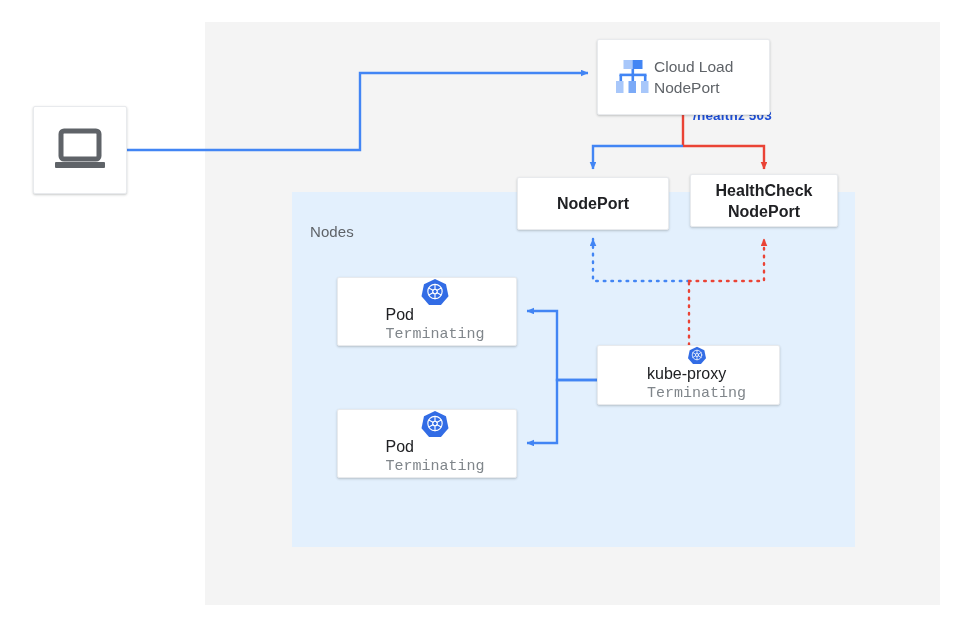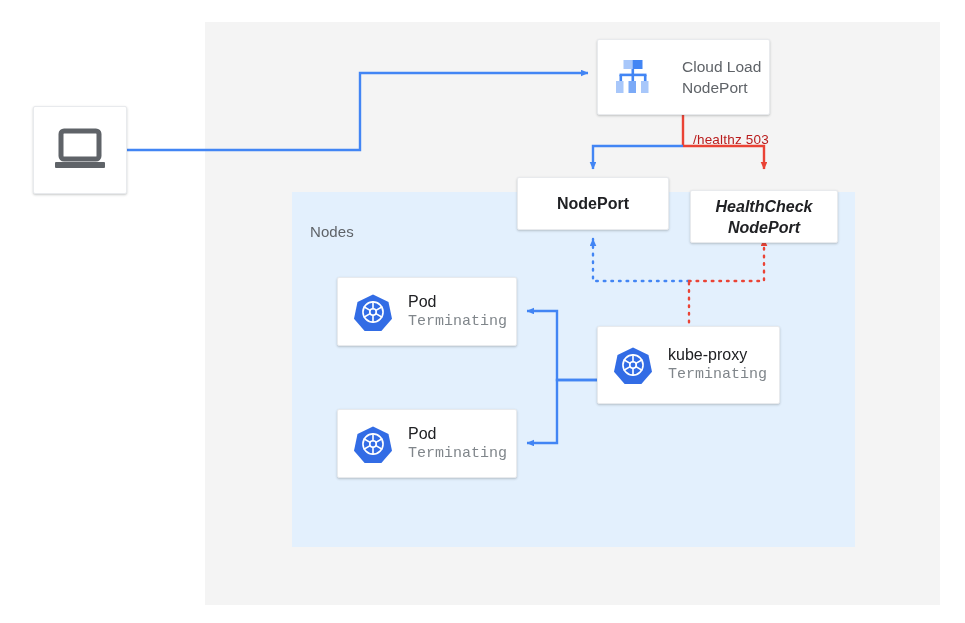--- a/index.html
+++ b/index.html
@@ -68,51 +68,51 @@
     justify-content: center;
   }
 
   
   .card-clb {
     left: 597px;
     top: 39px;
     width: 173px;
     height: 76px;
     padding-left: 14px;
-    gap: 28px;
+    gap: 0;
   }
   .clb-text {
     font-size: 15.5px;
     color: #5f6368;
     line-height: 21px;
   }
   .clb-text .l2 { display: block; }
 
   
   .card-plain {
     justify-content: center;
     text-align: center;
   }
   .card-plain .lbl {
     font-size: 16px;
     font-weight: bold;
     color: #202124;
     line-height: 21px;
   }
   .card-nodeport    { left: 517px; top: 177px; width: 152px; height: 53px; }
-  .card-hcnodeport  { left: 690px; top: 190px; width: 148px; height: 53px; font-style: italic; }
+  .card-hcnodeport  { left: 690px; top: 174px; width: 148px; height: 53px; }
 
   
   .card-k8s {
     padding-left: 16px;
-    gap: 16px;
+    flex-direction: column;
   }
   .card-pod1 { left: 337px; top: 277px; width: 180px; height: 69px; }
   .card-pod2 { left: 337px; top: 409px; width: 180px; height: 69px; }
-  .card-kproxy { left: 597px; top: 326px; width: 183px; height: 78px; }
+  .card-kproxy { left: 597px; top: 345px; width: 183px; height: 60px; }
 
   .k8s-text { line-height: 20px; }
   .k8s-title {
     display: block;
     font-size: 16px;
     color: #202124;
   }
   .k8s-sub {
     display: block;
     font-size: 15px;
@@ -125,24 +125,24 @@
     position: absolute;
     left: 0; top: 0;
     width: 965px;
     height: 623px;
     pointer-events: none;
   }
 
   .healthz-label {
     position: absolute;
     left: 693px;
-    top: 132px;
+    top: 108px;
     font-size: 13.5px;
-    font-weight: normal;
-    color: #b91c1c;
+    font-weight: bold;
+    color: #1d4ed8;
     letter-spacing: .2px;
     white-space: nowrap;
   }
 </style>
 </head>
 <body>
 
 <div id="canvas">
 
   <div class="panel-outer"></div>

